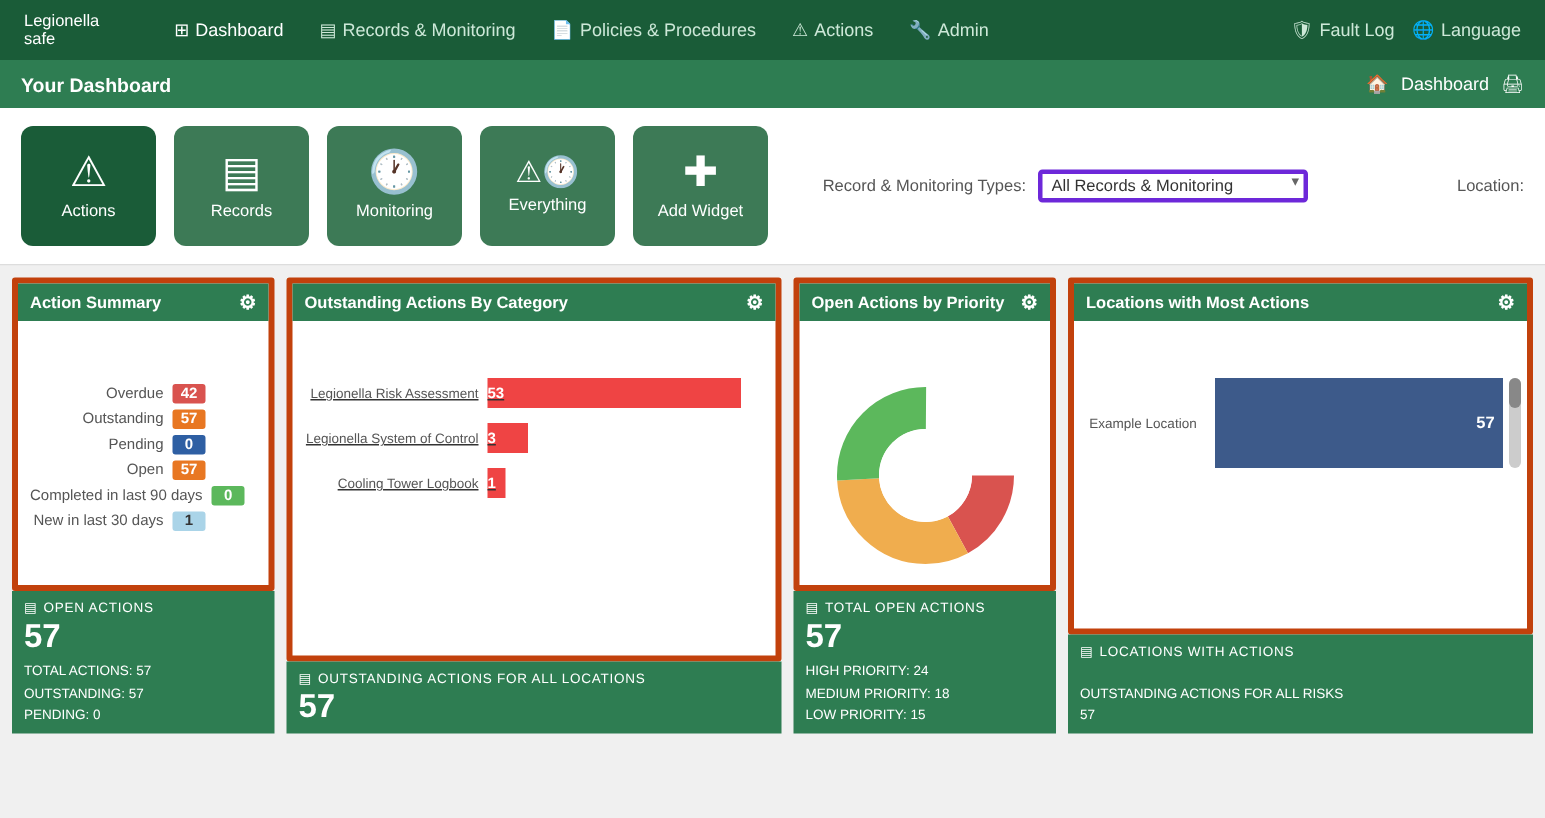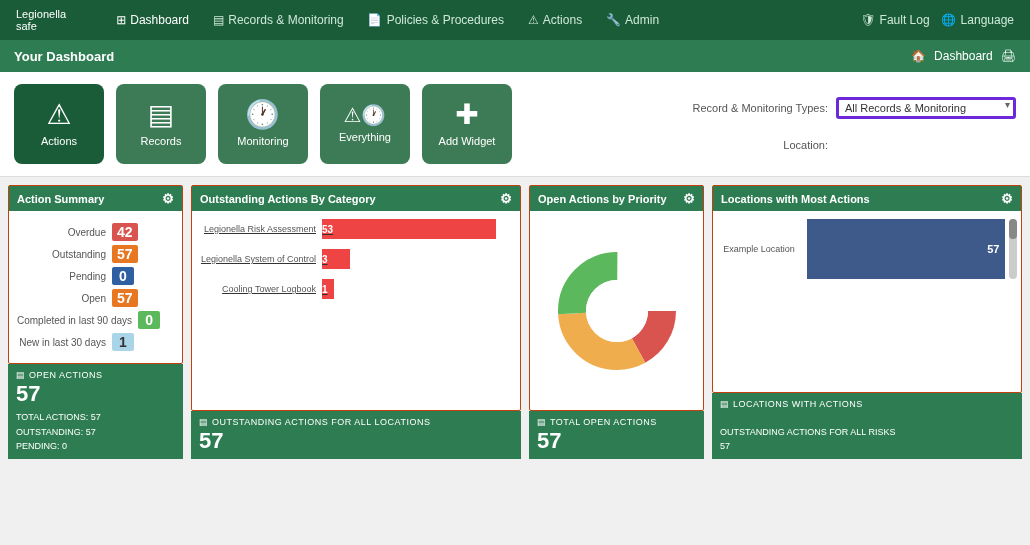--- a/index.html
+++ b/index.html
@@ -19,40 +19,40 @@
     .breadcrumb-bar { background: #2e7d52; display: flex; align-items: center; justify-content: space-between; padding: 6px 14px; height: 32px; }
     .breadcrumb-title { color: white; font-size: 13px; font-weight: bold; }
     .breadcrumb-right { display: flex; align-items: center; gap: 8px; color: white; font-size: 12px; }
 
     
     .widget-area { background: white; padding: 12px 14px; display: flex; align-items: center; gap: 12px; border-bottom: 1px solid #ddd; }
     .widget-btn { background: #3d7a56; border-radius: 8px; width: 90px; height: 80px; display: flex; flex-direction: column; align-items: center; justify-content: center; cursor: pointer; color: white; gap: 6px; flex-shrink: 0; }
     .widget-btn.active { background: #1a5c38; }
     .widget-btn-icon { font-size: 28px; line-height: 1; }
     .widget-btn-label { font-size: 11px; color: white; text-align: center; }
-    .widget-filters { margin-left: auto; display: flex; flex-direction: column; gap: 20px; }
+    .widget-filters { margin-left: auto; display: flex; gap: 4px; }
     .filter-row { display: flex; align-items: center; gap: 8px; }
     .filter-label { font-size: 11px; color: #555; text-align: right; min-width: 140px; }
     .filter-select { border: 3px solid #6d28d9; border-radius: 3px; padding: 2px 20px 2px 6px; font-size: 11px; color: #333; background: white; min-width: 180px; cursor: pointer; appearance: none; position: relative; }
     .filter-select-wrap { position: relative; display: inline-block; }
     .filter-select-wrap::after { content: '▾'; position: absolute; right: 6px; top: 2px; font-size: 10px; color: #666; pointer-events: none; }
 
     
     .main { display: grid; grid-template-columns: 175px 330px 175px 1fr; gap: 0; padding: 8px; gap: 8px; }
 
     
-    .card { background: white; border: 1px solid #c2410c; border-radius: 2px; display: flex; flex-direction: column; }
+    .card { background: white; border: 4px solid #c2410c; border-radius: 2px; display: flex; flex-direction: column; gap: 30px; }
     .card-header { background: #2e7d52; color: white; font-size: 11px; font-weight: bold; padding: 5px 8px; display: flex; align-items: center; justify-content: space-between; }
     .card-body { flex: 1; padding: 8px; }
     .gear-icon { cursor: pointer; font-size: 13px; }
 
     
     .action-row { display: flex; align-items: center; margin-bottom: 4px; }
     .action-label { font-size: 10px; color: #555; min-width: 95px; text-align: right; padding-right: 6px; }
-    .action-badge { font-size: 14px; color: white; font-weight: bold; padding: 1px 5px; min-width: 22px; text-align: center; border-radius: 2px; }
+    .action-badge { font-size: 10px; color: white; font-weight: bold; padding: 1px 5px; min-width: 22px; text-align: center; border-radius: 2px; }
     .badge-red { background: #d9534f; }
     .badge-orange { background: #e87722; }
     .badge-blue { background: #2e5fa3; }
     .badge-green { background: #5cb85c; }
     .badge-light { background: #aad4e8; color: #333; }
 
     
     .footer-card { background: #2e7d52; padding: 6px 8px; color: white; }
     .footer-card-title { font-size: 9px; letter-spacing: 0.5px; margin-bottom: 2px; display: flex; align-items: center; gap: 4px; }
     .footer-card-num { font-size: 22px; font-weight: bold; line-height: 1.1; }
@@ -251,20 +251,23 @@
           <circle cx="65" cy="65" r="31" fill="white"></circle>
         </svg>
       </div>
     </div>
     <div class="footer-card">
       <div class="footer-card-title">
         <span>▤</span>
         <span>TOTAL OPEN ACTIONS</span>
       </div>
       <div class="footer-card-num">57</div>
+      <div class="footer-card-details" style="white-space:pre;">HIGH PRIORITY: 24
+MEDIUM PRIORITY: 18
+LOW PRIORITY: 15</div>
     </div>
   </div>
 
   <div class="card-and-footer">
     <div class="card">
       <div class="card-header">
         <span>Locations with Most Actions</span>
         <span class="gear-icon">⚙</span>
       </div>
       <div class="card-body loc-bar-wrap">

